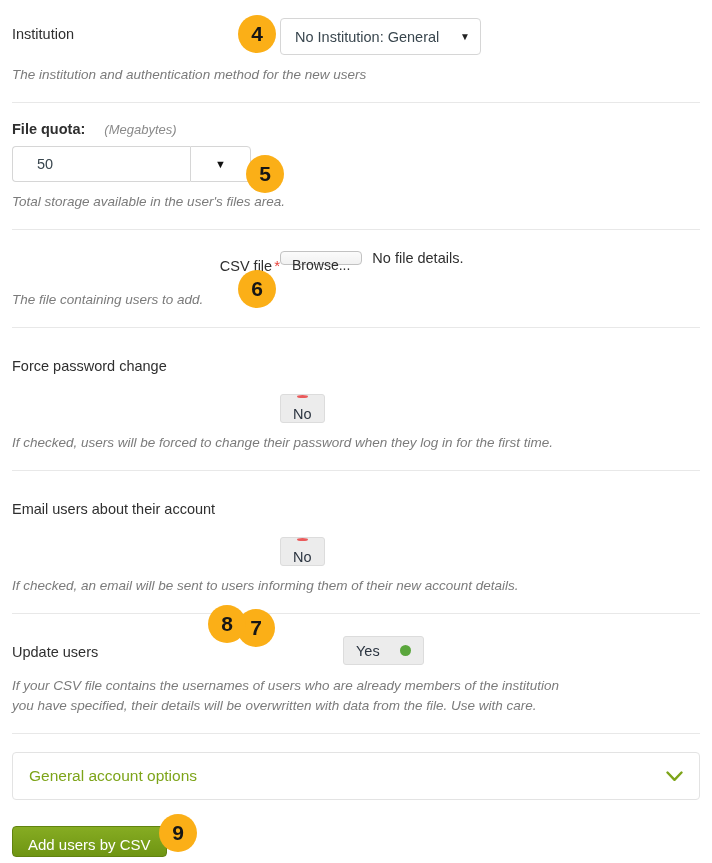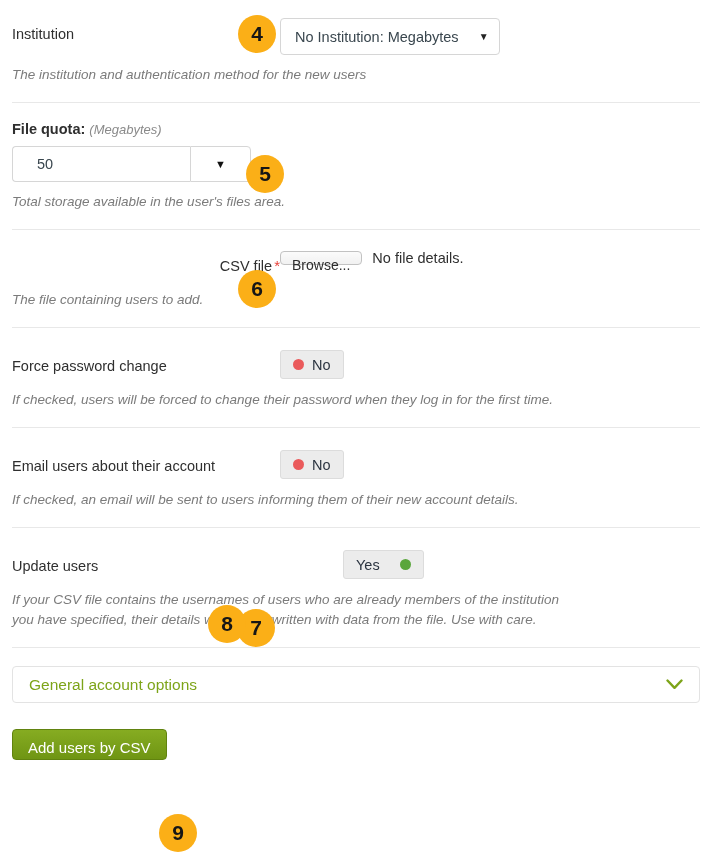--- a/index.html
+++ b/index.html
@@ -147,29 +147,29 @@
     color: #2b3440;
   }
   .switch .dot {
     width: 11px;
     height: 11px;
     border-radius: 50%;
     display: inline-block;
   }
   .switch.off .dot { background: #ea5a5b; }
   .switch.on  .dot { background: #5aa63c; }
-  .switch.off { flex-direction: row; }
+  .switch.off { flex-direction: column; margin-top: 44px; }
   .switch.on  { flex-direction: row-reverse; gap: 20px; }
 
   
   .accordion {
     border: 1px solid #e3e3e3;
     border-radius: 4px;
     background: #fff;
-    height: 37px;
+    height: 48px;
     display: flex;
     align-items: center;
     justify-content: space-between;
     padding: 0 16px;
     margin-top: 18px;
   }
   .accordion-title {
     color: #7da419;
     font-size: 15.5px;
   }
@@ -212,32 +212,32 @@
     z-index: 5;
   }
   .badge.b4 { left: 238px; top: 15px; }
   .badge.b5 { left: 246px; top: 155px; }
   .badge.b6 { left: 238px; top: 270px; }
   .badge.b7 { left: 237px; top: 609px; }
   .badge.b8 { left: 208px; top: 605px; }
   .badge.b9 { left: 159px; top: 814px; }
 
   .bold-lab { font-weight: bold; color: #2f2f2f; font-size: 14.5px; }
-  .unit-note { font-style: italic; color: #8a8a8a; font-size: 13px; margin-left: 4px; }
+  .unit-note { font-style: italic; color: #8a8a8a; font-size: 13px; margin-left: 19px; }
 </style>
 </head>
 <body>
 
 <div class="form">
 
   <div class="field-row" style="margin-top:18px;">
     <div class="field-label">Institution</div>
     <div class="field-control">
       <div class="select-box">
-        <span>No Institution: Megabytes</span>
+        <span>No Institution: General</span>
         <span class="caret">▼</span>
       </div>
     </div>
   </div>
   <div class="help-text">The institution and authentication method for the new users</div>
   <hr class="divider">
 
   <div style="margin-top:18px;">
     <div>
       <span class="bold-lab">File quota:</span><span class="unit-note">(Megabytes)</span>

